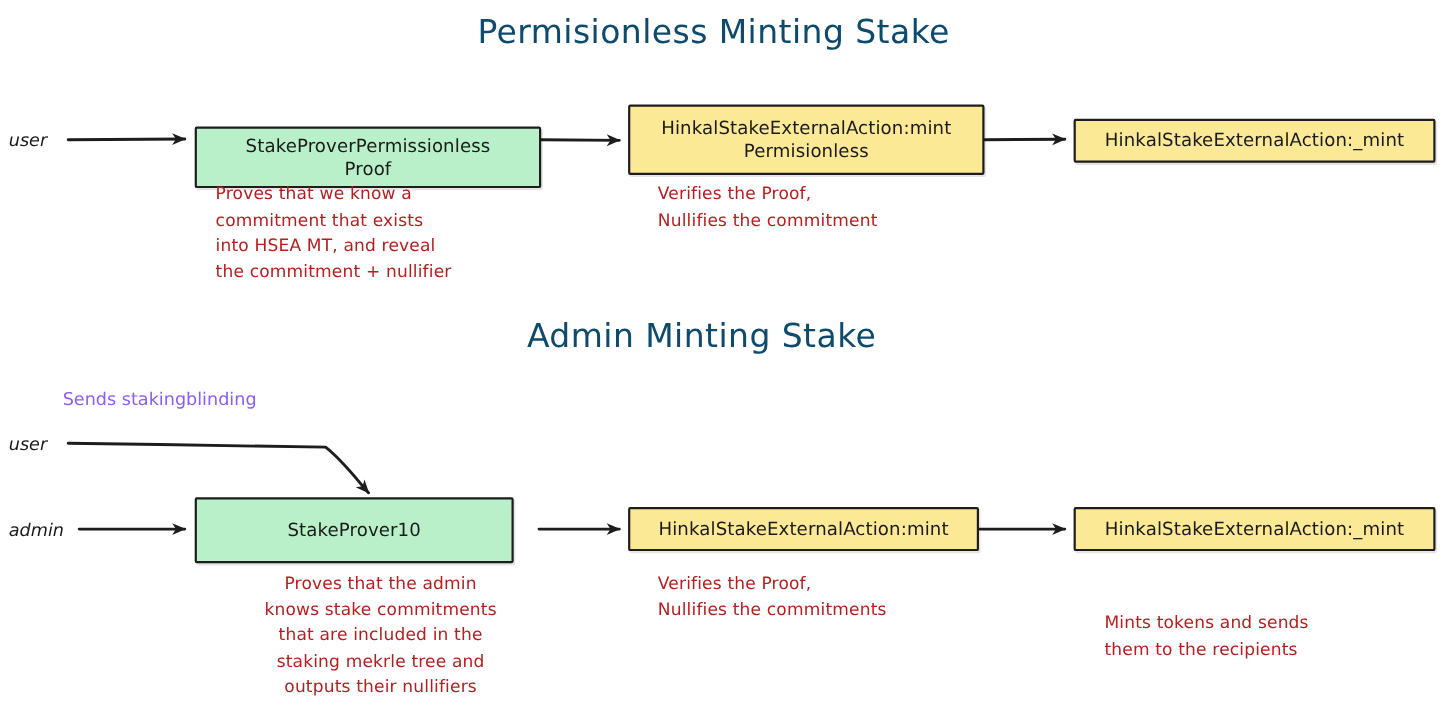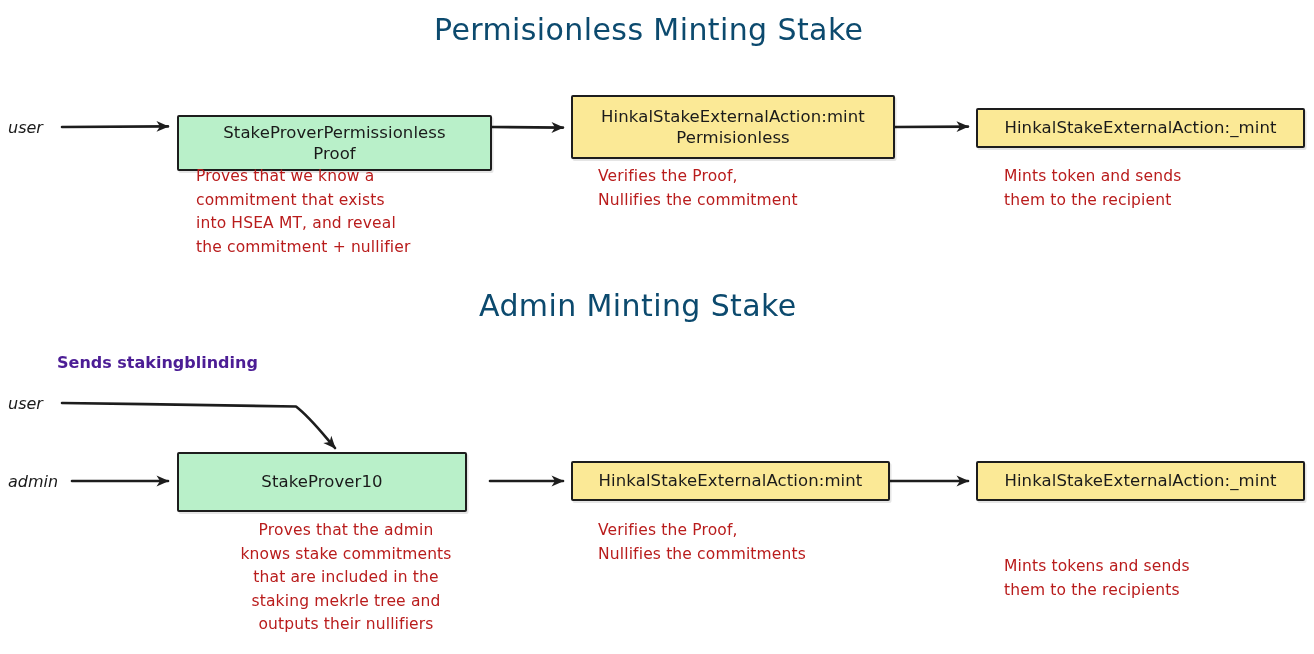--- a/index.html
+++ b/index.html
@@ -68,25 +68,24 @@
   .endpoint-label {
     position: absolute;
     color: #1a1a1a;
     font-family: "DejaVu Sans", sans-serif;
     font-size: 16px;
     white-space: nowrap;
     font-style: italic;
   }
   .edge-label {
     position: absolute;
-    color: #4c1d95;
+    color: #8b5cf6;
     font-family: "DejaVu Sans", sans-serif;
     font-size: 16px;
     white-space: nowrap;
-    font-weight: bold;
   }
 </style>
 </head>
 <body>
 
 <div id="canvas">
 
   <svg class="svg-layer" viewBox="0 0 1314 654" xmlns="http://www.w3.org/2000/svg">
     <defs>
       <marker id="ah" markerWidth="14" markerHeight="12" refX="12" refY="6" orient="auto" markerUnits="userSpaceOnUse">
@@ -125,22 +124,20 @@
   <div class="node node-yellow" style="left:571px; top:95px; width:324px; height:64px; font-size:16.5px;">
     <span class="node-label">HinkalStakeExternalAction:mint
 Permisionless</span>
   </div>
   <div class="caption" style="left:598px; top:165px; width:310px;">Verifies the Proof,
 Nullifies the commitment</div>
 
   <div class="node node-yellow" style="left:976px; top:108px; width:329px; height:40px; font-size:16.5px;">
     <span class="node-label">HinkalStakeExternalAction:_mint</span>
   </div>
-  <div class="caption" style="left:1004px; top:165px; width:290px;">Mints token and sends
-them to the recipient</div>
 
   <div class="section-title" style="left:469px; top:288px;margin-left:10px;">Admin Minting Stake</div>
 
   <div class="edge-label" style="left:57px; top:353px;">Sends stakingblinding</div>
 
   <div class="endpoint-label" style="left:8px; top:394px;">user</div>
 
   <div class="endpoint-label" style="left:8px; top:472px;">admin</div>
 
   <div class="node node-green" style="left:177px; top:452px; width:290px; height:60px; font-size:16.5px;">

